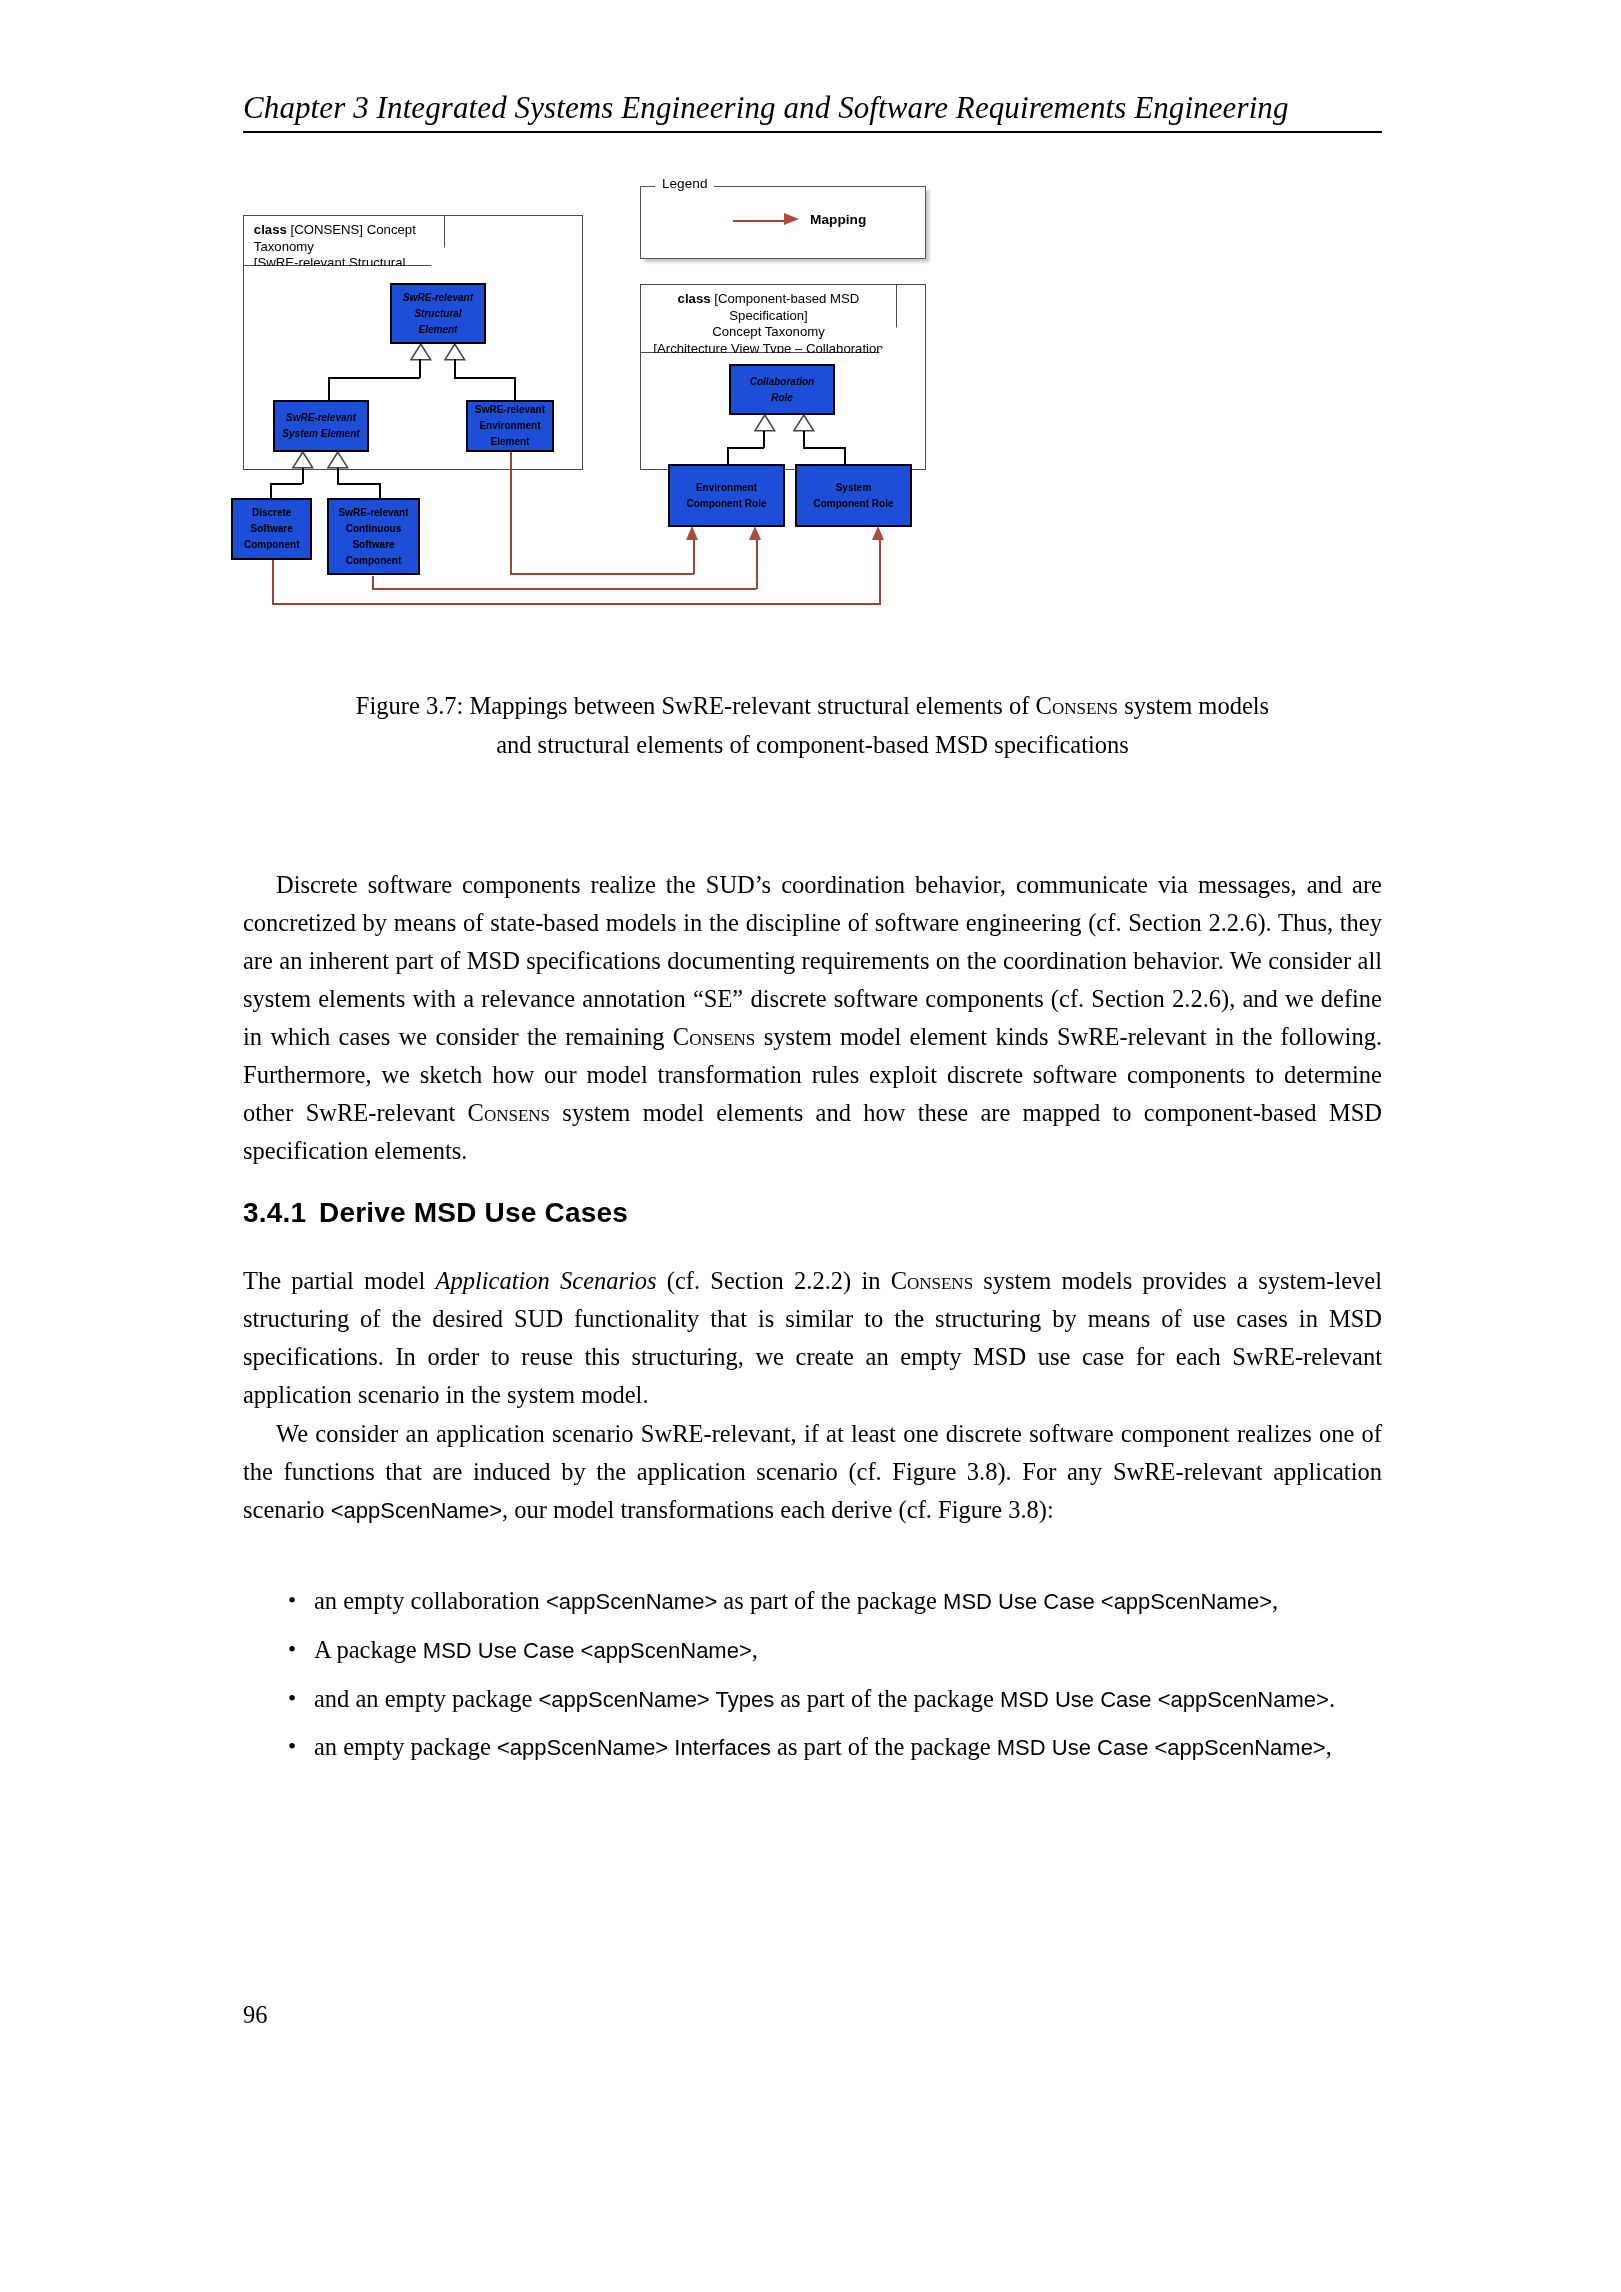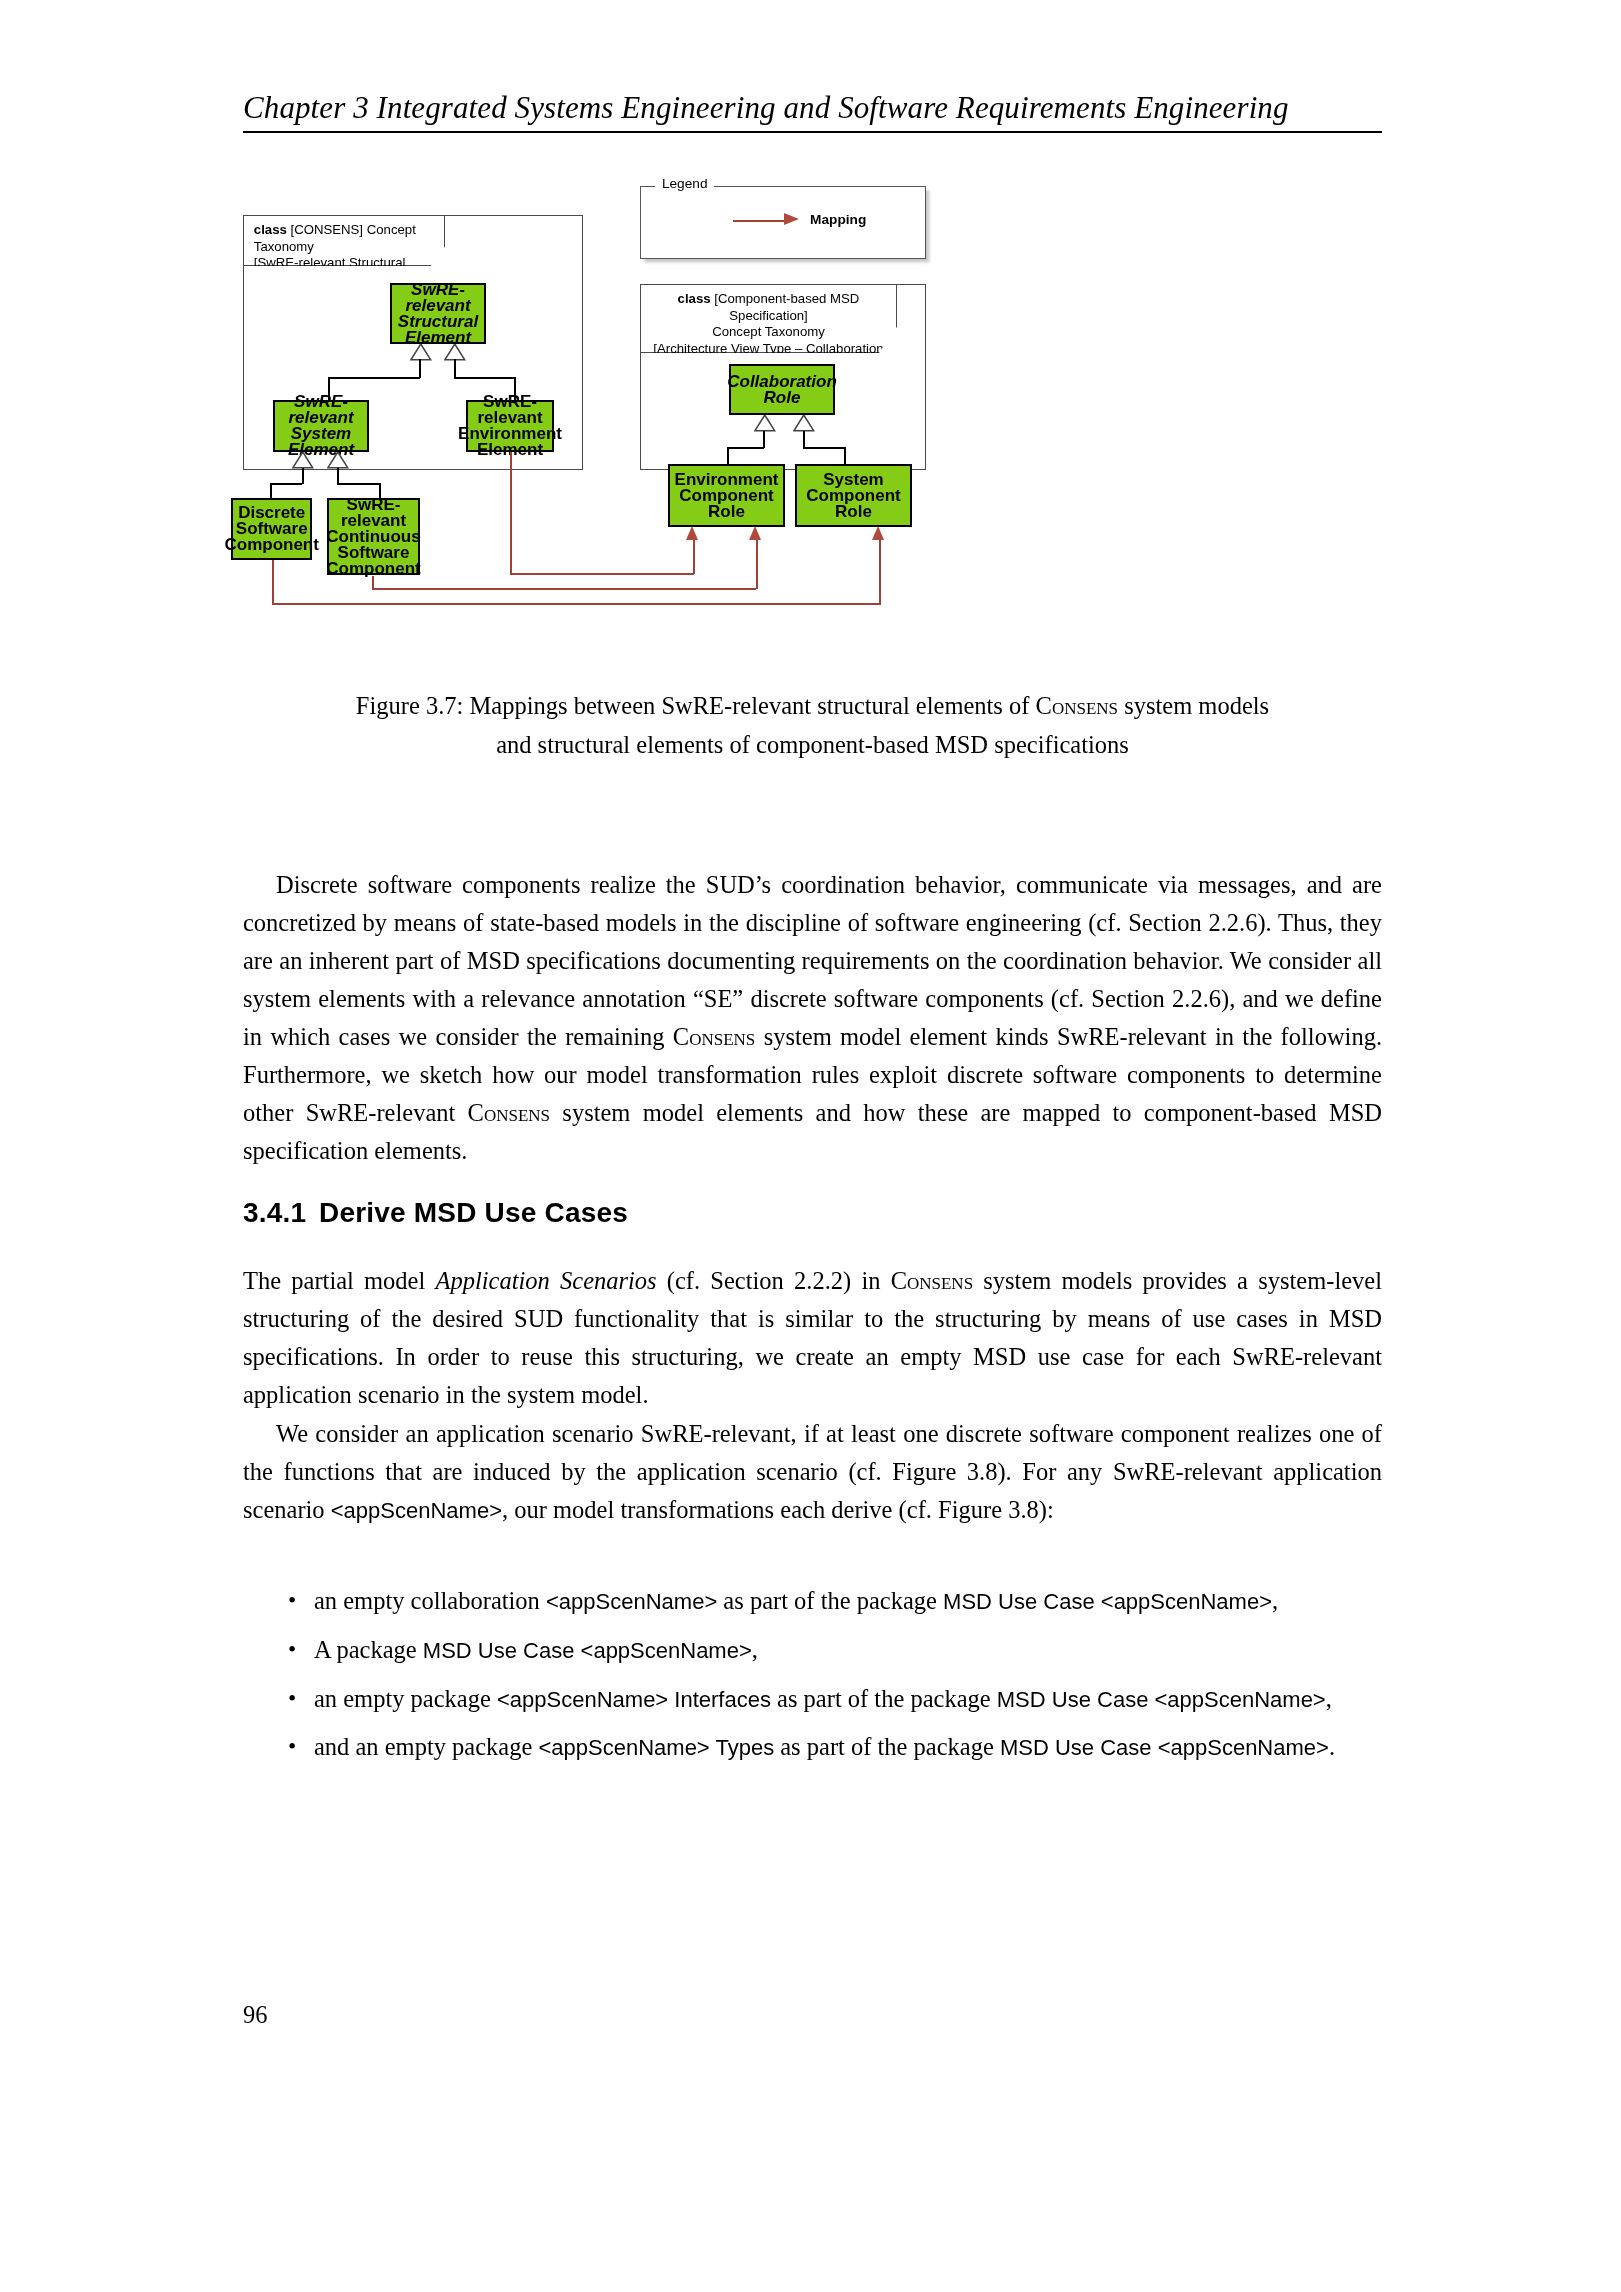--- a/index.html
+++ b/index.html
@@ -20,22 +20,22 @@
   
   .frame{position:absolute;border:1.6px solid #4a4a4a;background:#fff;}
   .frame-tab{position:absolute;left:-1.6px;top:-1.6px;border:1.6px solid #4a4a4a;
              border-bottom:1.6px solid #4a4a4a;background:#fff;
              padding:5.9px 9.8px 4.9px 9.8px;font-family:"Liberation Sans",sans-serif;
              font-size:13.2px;line-height:16.7px;color:#000;box-sizing:border-box;}
   .frame-tab b{font-weight:bold;}
   .tab-clip{clip-path:polygon(0 0,100% 0,100% 62%,93% 100%,0 100%);}
 
   
-  .cbox{position:absolute;border:2px solid #000;background:#84cc16;
-        font-family:"Liberation Sans",sans-serif;font-weight:bold;font-size:17px;
+  .cbox{position:absolute;border:2px solid #000;background:#1d4ed8;
+        font-family:"Liberation Sans",sans-serif;font-weight:bold;font-size:10px;
         line-height:16px;text-align:center;display:flex;align-items:center;
         justify-content:center;box-sizing:border-box;}
   .cbox.abstract{font-style:italic;}
 
   
   .ln{position:absolute;background:#000;}
   .vl{width:1.8px;}
   .hl{height:1.8px;}
   .tri-wrap{position:absolute;}
   .tri-wrap svg{display:block;}
@@ -266,23 +266,23 @@
   </div>
 
   <ul class="bl" style="top:1582px;">
     <li>
       <span>an empty collaboration </span><span class="mono">&lt;appScenName&gt;</span><span> as part of the package </span><span class="mono">MSD Use Case &lt;appScenName&gt;</span><span>,</span>
     </li>
     <li>
       <span>A package </span><span class="mono">MSD Use Case &lt;appScenName&gt;</span><span>,</span>
     </li>
     <li>
+      <span>and an empty package </span><span class="mono">&lt;appScenName&gt; Types</span><span> as part of the package </span><span class="mono">MSD Use Case &lt;appScenName&gt;</span><span>.</span>
+    </li>
+    <li>
       <span>an empty package </span><span class="mono">&lt;appScenName&gt; Interfaces</span><span> as part of the package </span><span class="mono">MSD Use Case &lt;appScenName&gt;</span><span>,</span>
     </li>
-    <li>
-      <span>and an empty package </span><span class="mono">&lt;appScenName&gt; Types</span><span> as part of the package </span><span class="mono">MSD Use Case &lt;appScenName&gt;</span><span>.</span>
-    </li>
   </ul>
 
   <div class="pgnum">96</div>
 
 </div>
 
 
 </body></html>

